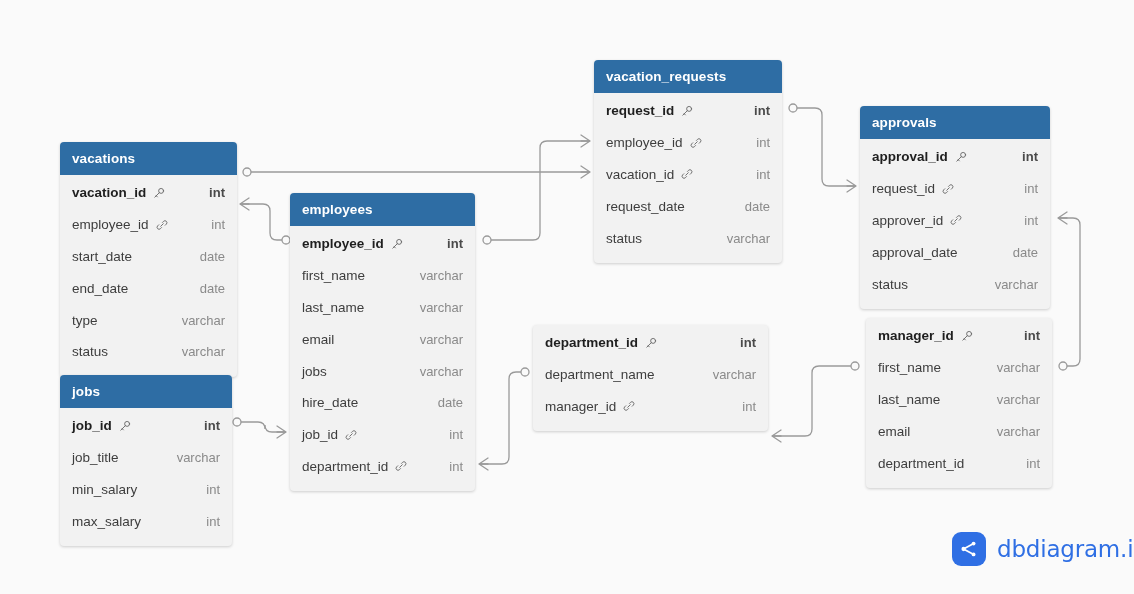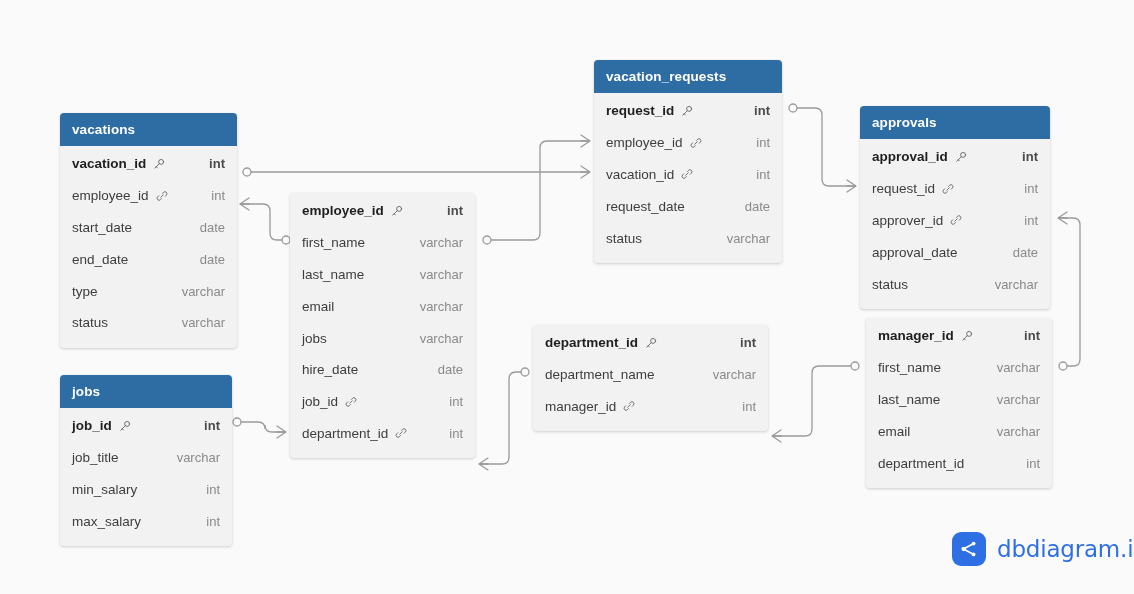--- a/index.html
+++ b/index.html
@@ -121,21 +121,21 @@
       </g>
       <path d="M 237 422 L 258 422 Q 265 422 265 429 L 265 425 Q 265 432 272 432 L 286 432" fill="none" stroke="#9a9a9a" stroke-width="1.3"></path>
       <g>
         <circle cx="237" cy="422" r="4" fill="#fafafa" stroke="#9a9a9a" stroke-width="1.3"></circle>
       </g>
       <g>
         <path d="M 277 426 L 286 432 L 277 438 M 277 432 L 286 432" fill="none" stroke="#9a9a9a" stroke-width="1.3" stroke-linecap="round" stroke-linejoin="round"></path>
       </g>
     </svg>
   <div id="tables-layer">
-      <div class="table-card" style="left: 60px; top: 113px; width: 177px;">
+      <div class="table-card" style="left: 60px; top: 142px; width: 177px;">
         <div class="table-header">vacations</div>
         <div class="table-body">
           <div class="field-row pk">
             <span class="field-left">
               <span class="field-name">vacation_id</span>
               <span class="key-icon">
                 <svg width="12" height="12" viewBox="0 0 16 16" fill="none" stroke="#3d3d3d" stroke-width="1.2" stroke-linecap="round">
                   <circle cx="10.8" cy="5.2" r="3.3"></circle>
                   <line x1="8.4" x2="2.4" y1="7.6" y2="13.6"></line>
                   <line x1="4.3" x2="5.8" y1="11.7" y2="13.2"></line>
@@ -213,20 +213,21 @@
           </div>
           <div class="field-row">
             <span class="field-left">
               <span class="field-name">max_salary</span>
             </span>
             <span class="field-type">int</span>
           </div>
         </div>
       </div>
       <div class="table-card" style="left: 290px; top: 193px; width: 185px;">
+        <div class="table-header">employees</div>
         <div class="table-body">
           <div class="field-row pk">
             <span class="field-left">
               <span class="field-name">employee_id</span>
               <span class="key-icon">
                 <svg width="12" height="12" viewBox="0 0 16 16" fill="none" stroke="#3d3d3d" stroke-width="1.2" stroke-linecap="round">
                   <circle cx="10.8" cy="5.2" r="3.3"></circle>
                   <line x1="8.4" x2="2.4" y1="7.6" y2="13.6"></line>
                   <line x1="4.3" x2="5.8" y1="11.7" y2="13.2"></line>
                 </svg>

